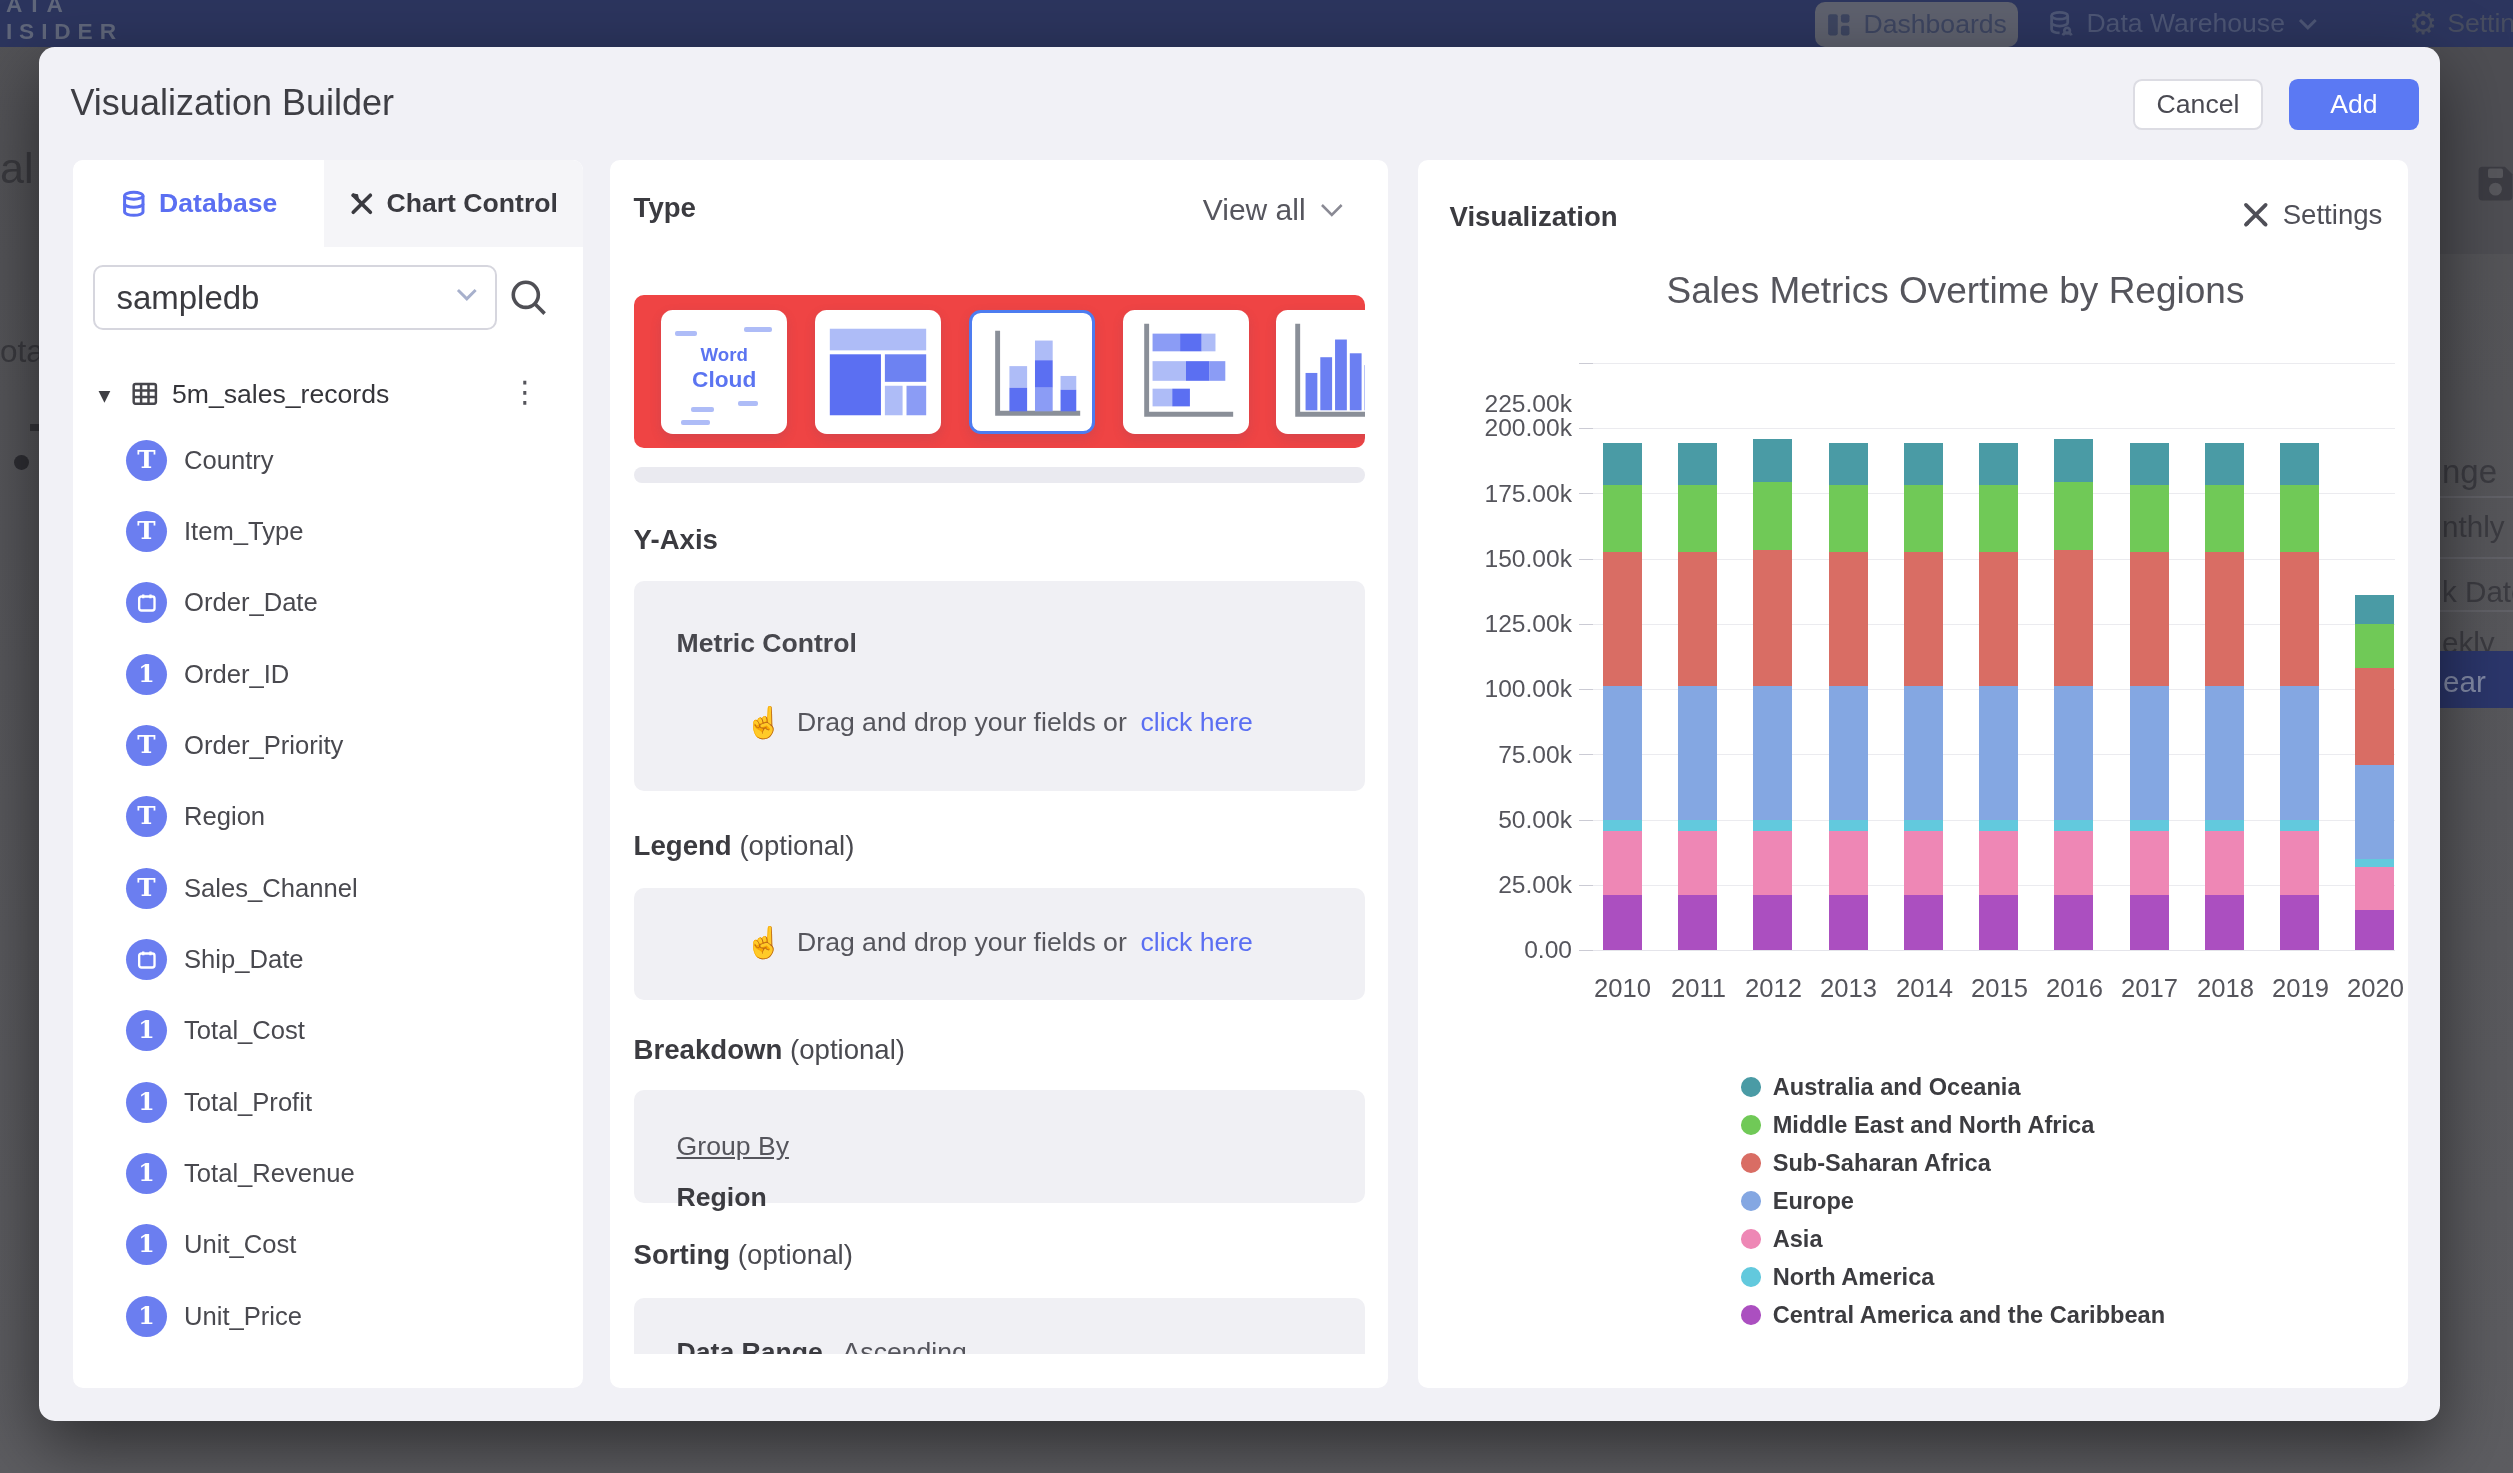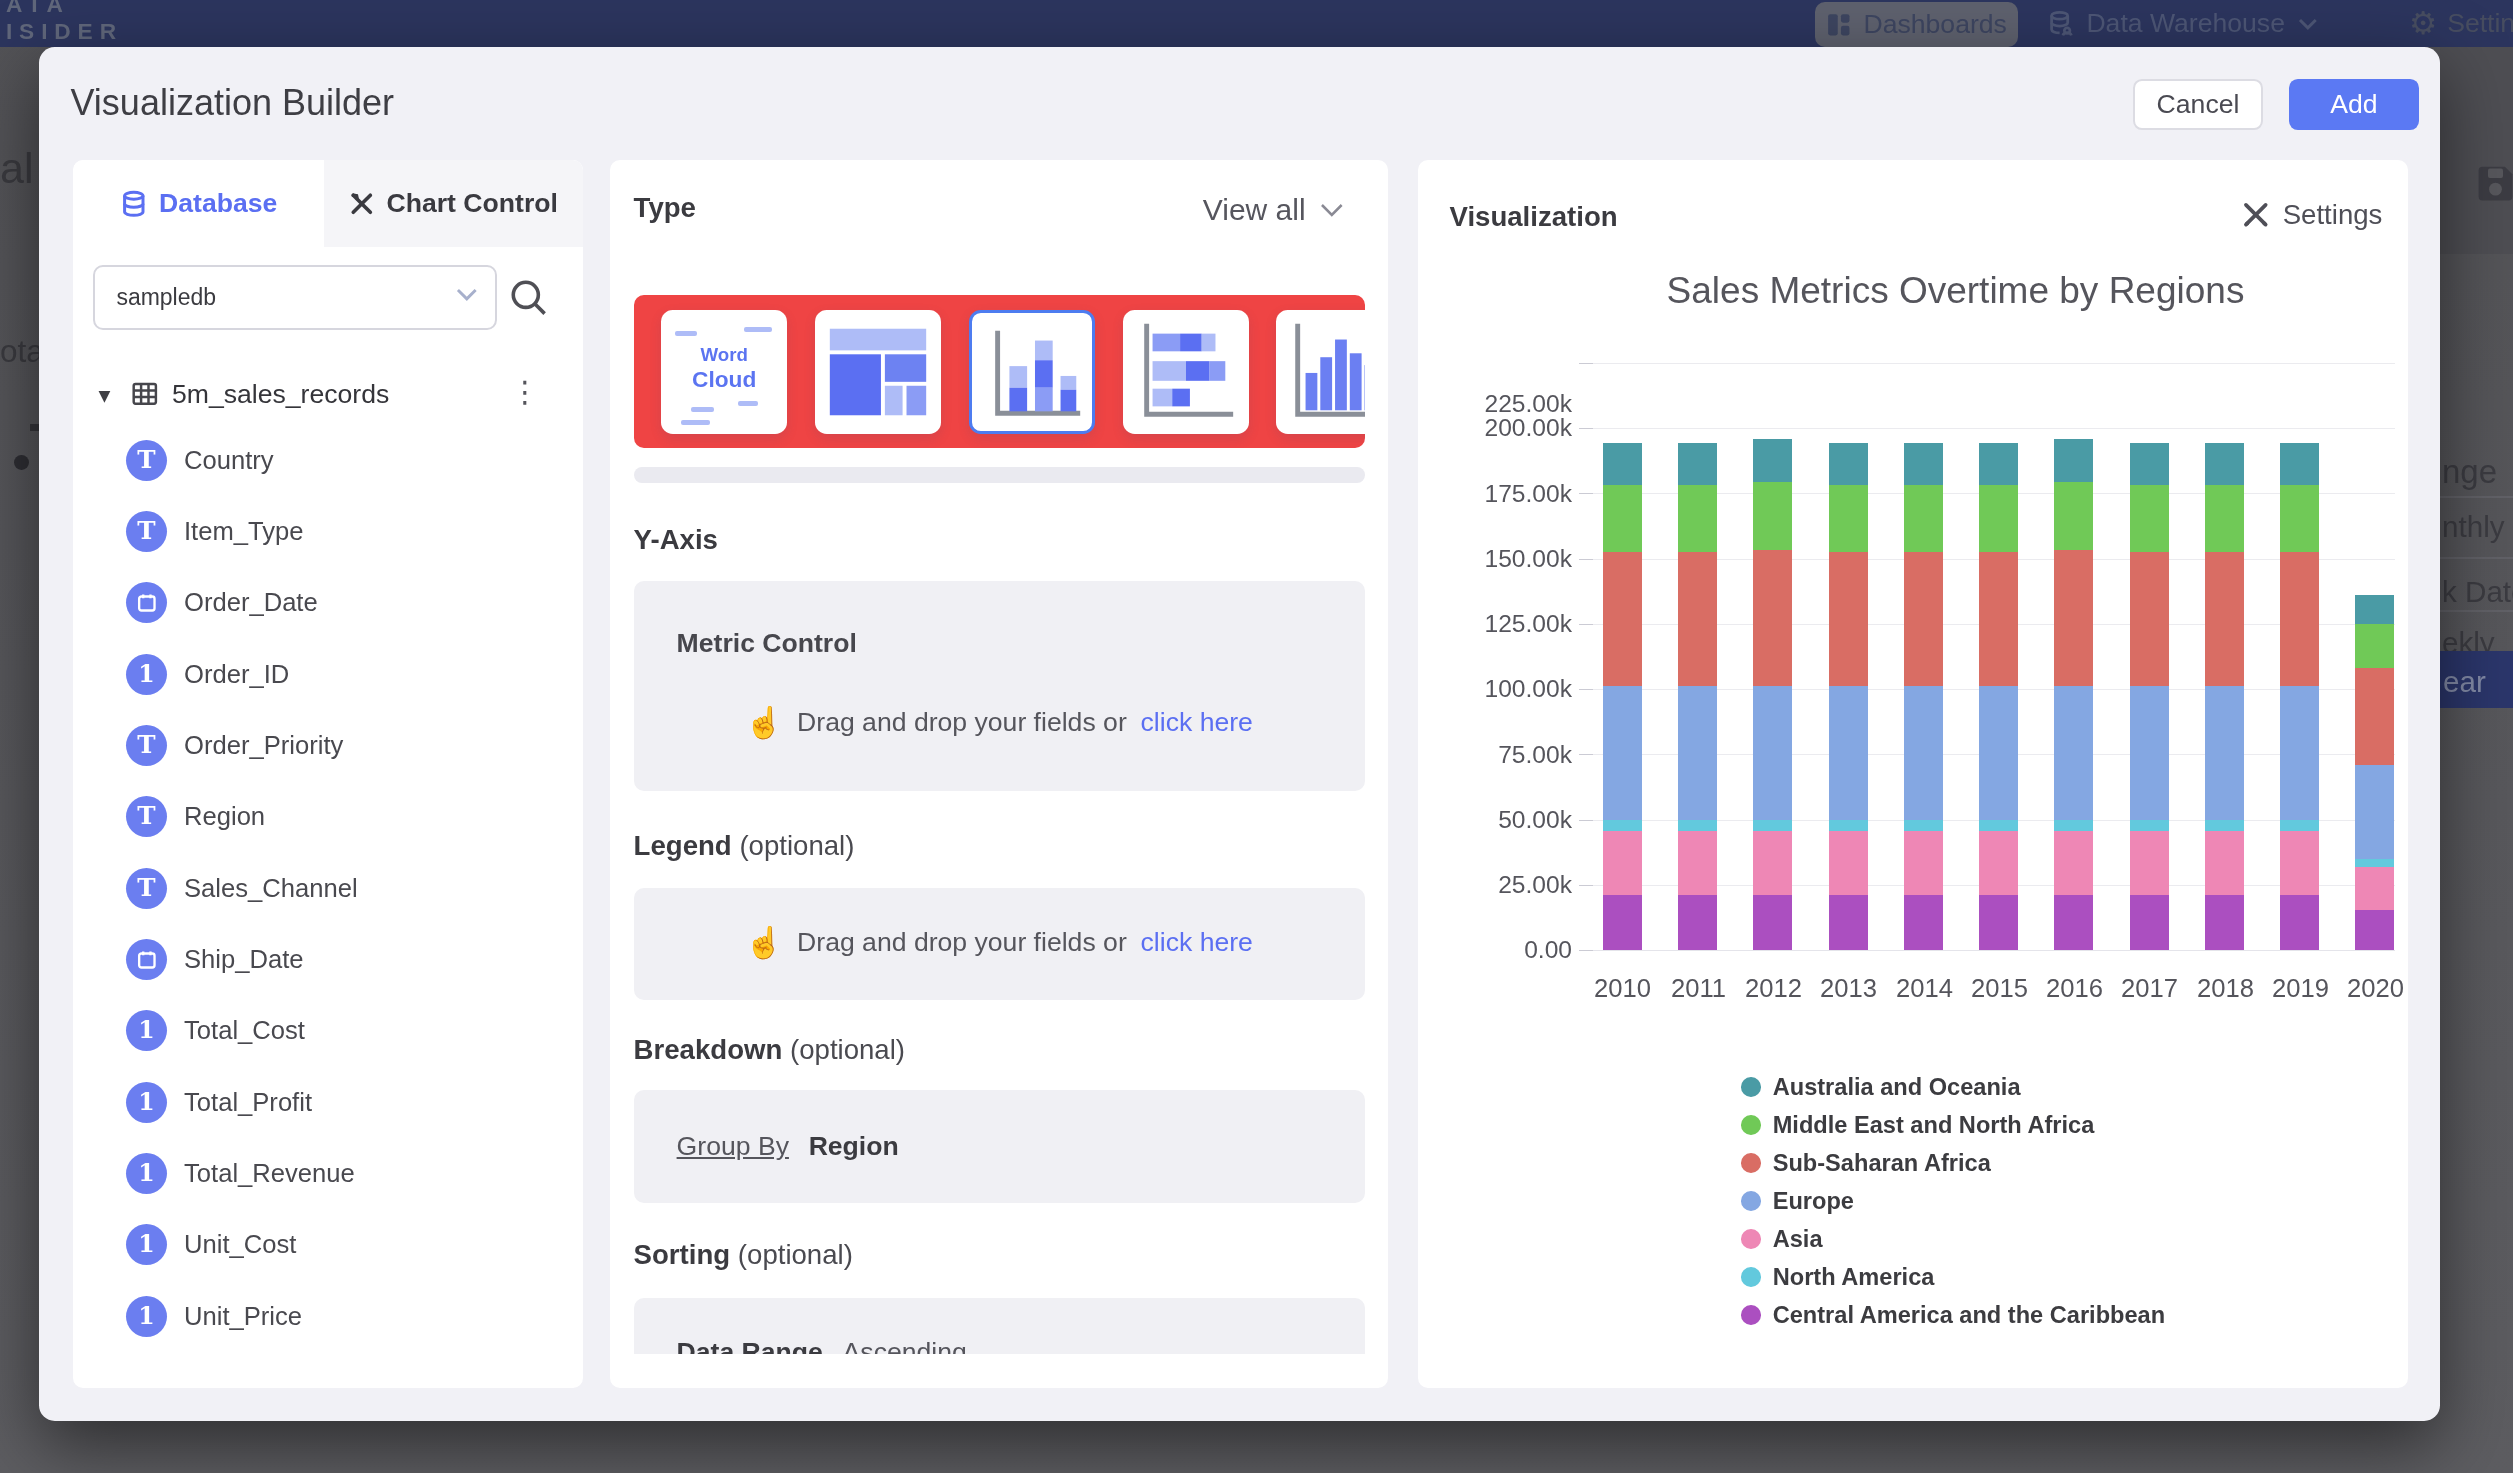--- a/index.html
+++ b/index.html
@@ -39,21 +39,21 @@
   .panel-mid{left:571px;width:778px;}
   .panel-right{left:1379px;width:990px;}
 
   
   .tabs{position:absolute;left:0;top:0;width:510px;height:87px;display:flex;}
   .tab{flex:none;display:flex;align-items:center;justify-content:center;gap:11.8px;font-size:26.6px;font-weight:700;cursor:pointer;}
   .tab-db{width:251px;color:#5b6ff2;background:#fff;border-top-left-radius:9.9px;}
   .tab-cc{width:259px;color:#3a3a40;background:#f5f5f8;border-top-right-radius:9.9px;}
   .select{position:absolute;left:19.7px;top:105px;width:404px;height:65px;border:2px solid #d6d6de;border-radius:9.9px;
     background:#fff;box-sizing:border-box;display:flex;align-items:center;cursor:pointer;}
-  .select .val{margin-left:21.7px;font-size:23px;color:#3b3b40;}
+  .select .val{margin-left:21.7px;font-size:33px;color:#3b3b40;}
   .select .chev{position:absolute;right:15.8px;top:19.7px;}
   .search-btn{position:absolute;left:434px;top:116px;width:43px;height:43px;cursor:pointer;}
   .tree-head{position:absolute;left:0px;top:213px;width:510px;height:47px;}
   .tree-caret{position:absolute;left:25.6px;top:7.9px;font-size:23.6px;color:#3f3f44;cursor:pointer;}
   .tree-ticon{position:absolute;left:57px;top:5.9px;}
   .tree-label{position:absolute;left:99px;top:5.9px;font-size:26.6px;font-weight:500;color:#35353a;}
   .kebab{position:absolute;left:437px;top:2px;font-size:29.6px;color:#55555c;cursor:pointer;letter-spacing:0;}
   .field-row{position:absolute;left:0;width:510px;height:51px;cursor:grab;}
   .ficon{position:absolute;left:53px;top:2px;width:41px;height:41px;border-radius:50%;background:#6b7ef0;
     display:flex;align-items:center;justify-content:center;color:#fff;}
@@ -386,21 +386,21 @@
             <span class="tapicon">☝</span>
             <span>Drag and drop your fields or</span>
             <span class="link">click here</span>
           </div>
         </div>
 
         <div class="sec-h" style="top:874px;">
           <span>Breakdown</span> <span class="opt">(optional)</span>
         </div>
         <div class="graybox" style="top:930px;height:113px;">
-          <div class="gb-row" style="top:41px;">
+          <div class="gb-row" style="top:41px;flex-direction:column;">
             <span class="gb-label">Group By</span>
             <span class="gb-value">Region</span>
           </div>
         </div>
 
         <div class="sec-h" style="top:1079px;">
           <span>Sorting</span> <span class="opt">(optional)</span>
         </div>
         <div class="graybox" style="top:1138px;height:108px;">
           <div class="gb-row" style="top:39px;">

